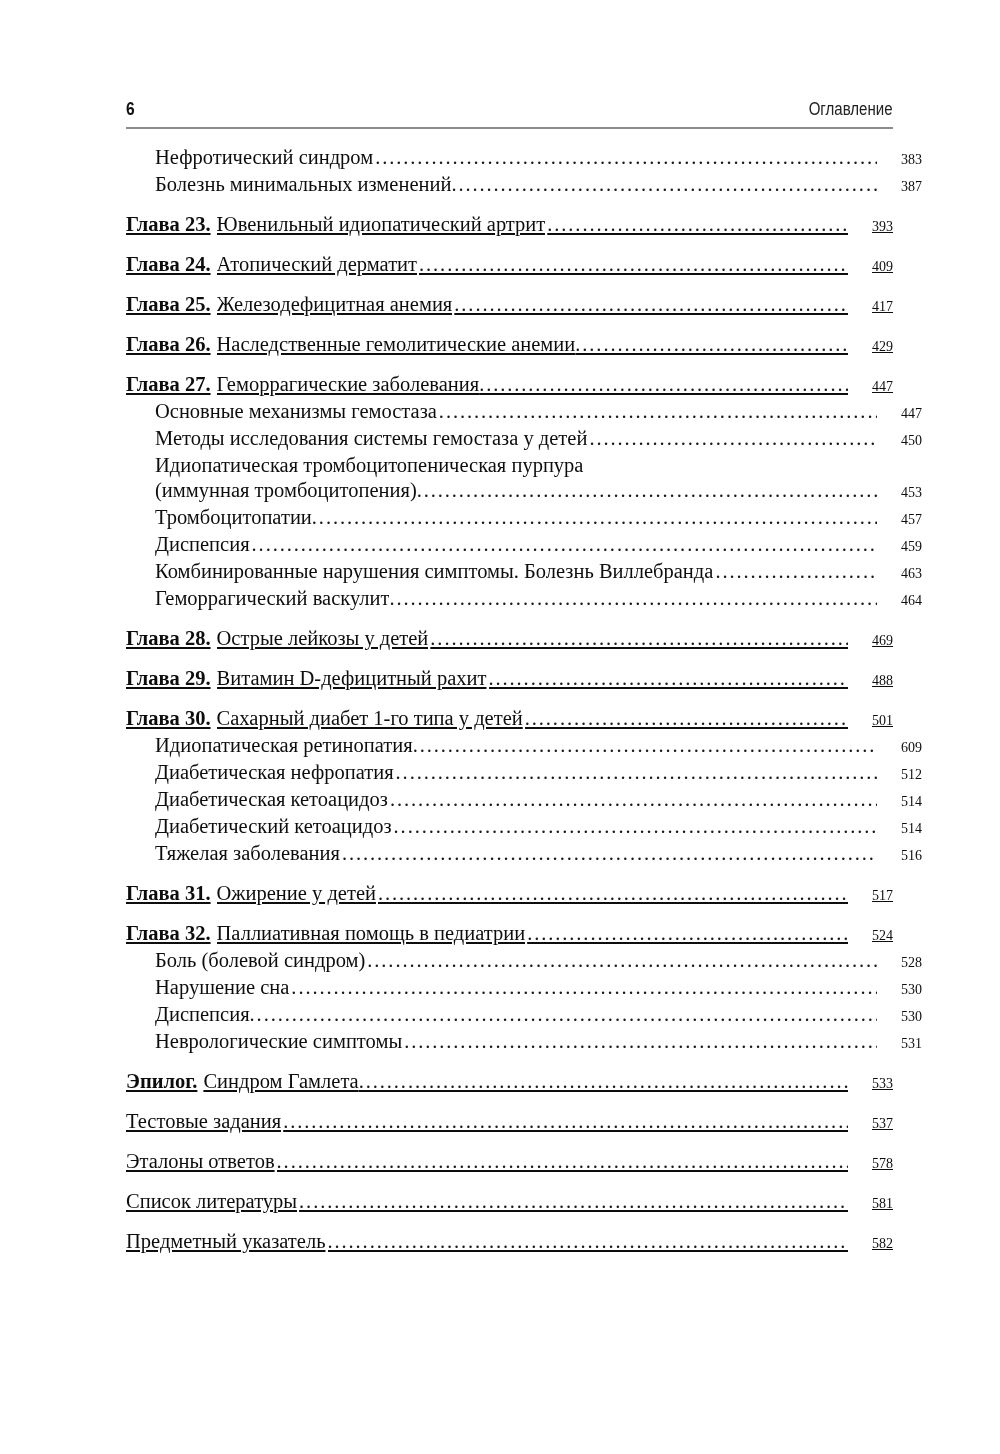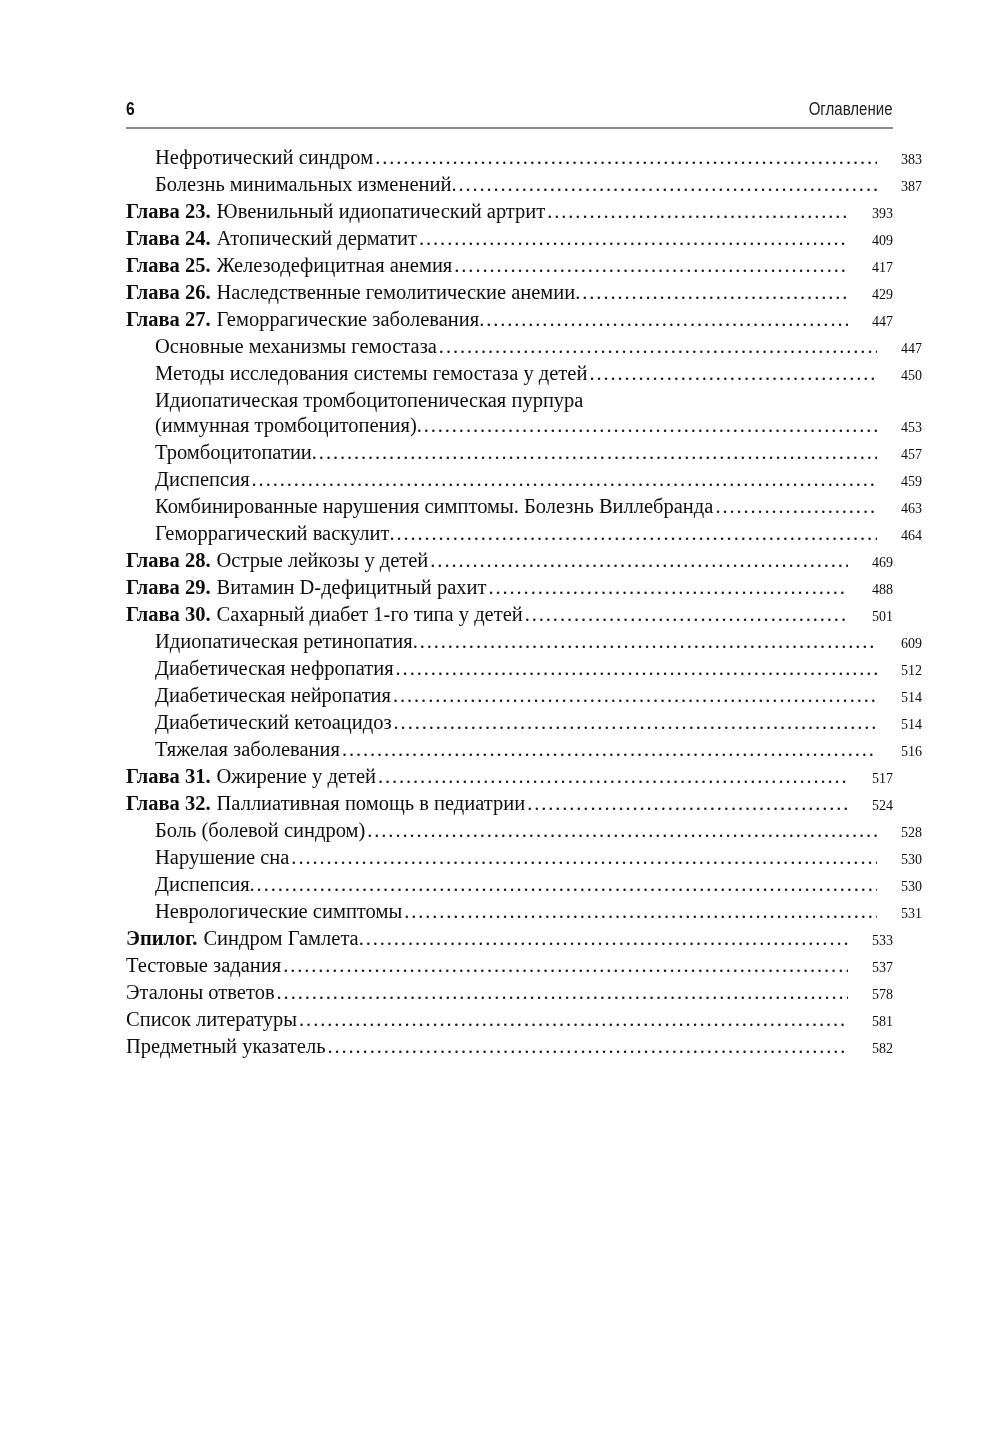--- a/index.html
+++ b/index.html
@@ -79,20 +79,22 @@
     align-items: baseline;
     width: 100%;
     font-size: 20.5px;
     line-height: 25px;
     white-space: nowrap;
   }
 
   
   .entry.lvl1 {
     margin-left: 0;
+    margin-top: 13px;
+    text-decoration: underline;
   }
 
   
   .entry.lvl2 {
     margin-left: 29px;
     margin-top: 0;
   }
 
   .entry .label {
     font-weight: bold;
@@ -245,21 +247,21 @@
         <span class="title">Идиопатическая ретинопатия</span>
         <span class="leader"></span>
         <span class="pageno">609</span>
       </div>
       <div class="entry lvl2">
         <span class="title">Диабетическая нефропатия</span>
         <span class="leader"></span>
         <span class="pageno">512</span>
       </div>
       <div class="entry lvl2">
-        <span class="title">Диабетическая нейропатия</span>
+        <span class="title">Диабетическая кетоацидоз</span>
         <span class="leader"></span>
         <span class="pageno">514</span>
       </div>
       <div class="entry lvl2">
         <span class="title">Диабетический кетоацидоз</span>
         <span class="leader"></span>
         <span class="pageno">514</span>
       </div>
       <div class="entry lvl2">
         <span class="title">Тяжелая заболевания</span>

